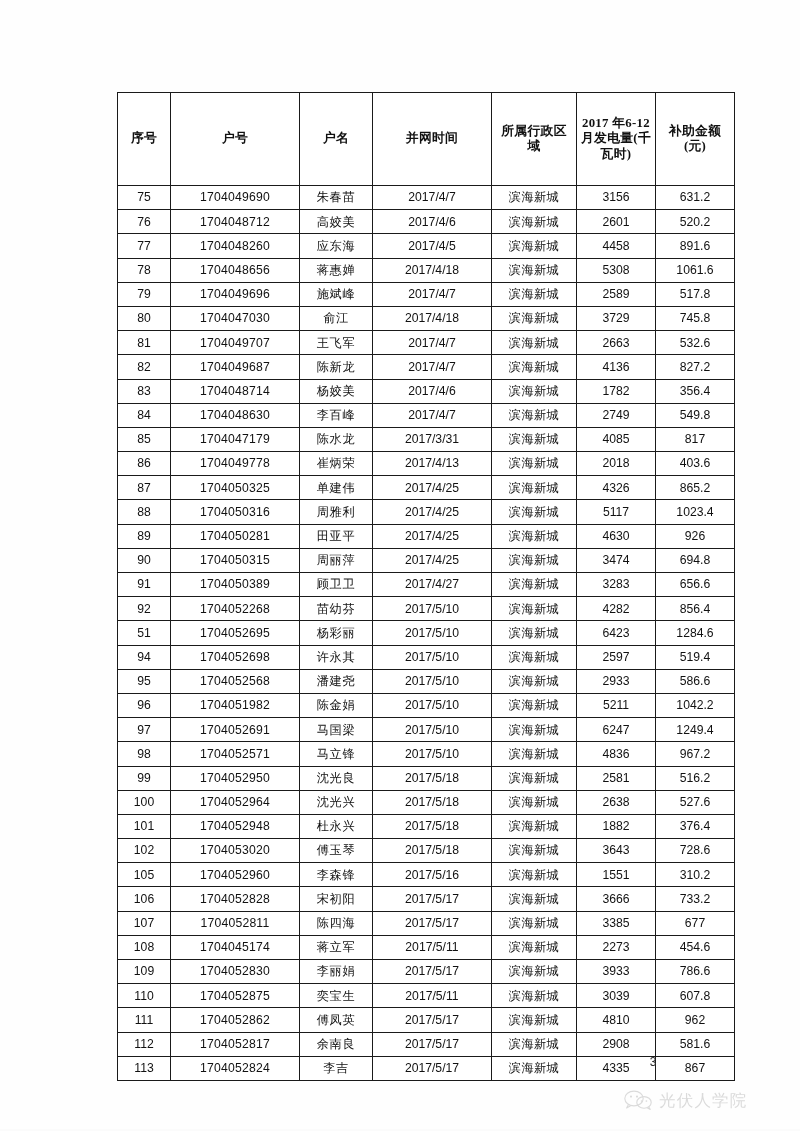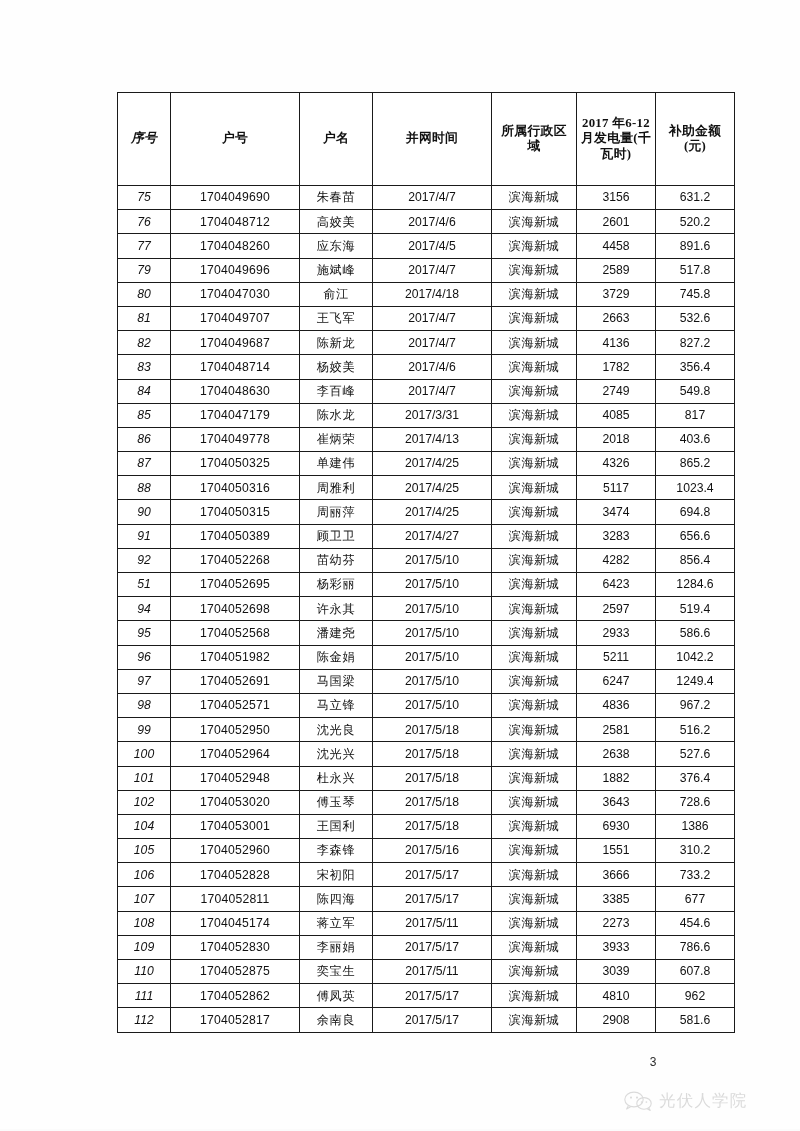--- a/index.html
+++ b/index.html
@@ -61,29 +61,29 @@
     height: 23.2px;
     font-family: "Liberation Sans", "DejaVu Sans", sans-serif;
     font-size: 12.2px;
   }
 
   
   td.cn, th {
     font-family: "Liberation Serif", "DejaVu Serif", serif;
   }
 
-  td.idx   { width: 46px;  font-family: "Liberation Sans", sans-serif; font-style: italic; }
+  td.idx   { width: 46px;  font-family: "Liberation Sans", sans-serif; }
   td.acct  { width: 122px; letter-spacing: 0.2px; }
   td.name  { width: 66px;  font-size: 12.6px; letter-spacing: 0.6px; }
   td.date  { width: 112px; }
   td.area  { width: 78px;  font-size: 12.4px; letter-spacing: 0.4px; }
   td.kwh   { width: 72px; }
   td.amt   { width: 72px; margin-top: 20px; }
 
-  th.h-idx  { width: 46px; font-style: italic; }
+  th.h-idx  { width: 46px; }
   th.h-acct { width: 122px; }
   th.h-name { width: 66px; }
   th.h-date { width: 112px; }
   th.h-area { width: 78px; }
   th.h-kwh  { width: 72px; font-size: 12.2px; }
   th.h-amt  { width: 72px; }
 
   
   #page-number {
     position: absolute;
@@ -95,21 +95,21 @@
     font-size: 12px;
     color: #2b2b2b;
     transform: translateX(253px);
   }
 
   #watermark {
     position: absolute;
     left: 623px;
     top: 1090px;
     display: flex;
-    align-items: center;
+    align-items: flex-start;
     gap: 6px;
     opacity: 0.30;
     color: #7d7d7d;
   }
   #watermark .wm-text {
     font-family: "Liberation Serif", "DejaVu Serif", serif;
     font-size: 16.5px;
     letter-spacing: 1.2px;
     white-space: nowrap;
     color: #8a8a8a;
@@ -166,20 +166,29 @@
           <tr>
             <td class="idx">77</td>
             <td class="acct">1704048260</td>
             <td class="name cn">应东海</td>
             <td class="date">2017/4/5</td>
             <td class="area cn">滨海新城</td>
             <td class="kwh">4458</td>
             <td class="amt">891.6</td>
           </tr>
           <tr>
+            <td class="idx">78</td>
+            <td class="acct">1704048656</td>
+            <td class="name cn">蒋惠婵</td>
+            <td class="date">2017/4/18</td>
+            <td class="area cn">滨海新城</td>
+            <td class="kwh">5308</td>
+            <td class="amt">1061.6</td>
+          </tr>
+          <tr>
             <td class="idx">79</td>
             <td class="acct">1704049696</td>
             <td class="name cn">施斌峰</td>
             <td class="date">2017/4/7</td>
             <td class="area cn">滨海新城</td>
             <td class="kwh">2589</td>
             <td class="amt">517.8</td>
           </tr>
           <tr>
             <td class="idx">80</td>
@@ -256,20 +265,29 @@
           <tr>
             <td class="idx">88</td>
             <td class="acct">1704050316</td>
             <td class="name cn">周雅利</td>
             <td class="date">2017/4/25</td>
             <td class="area cn">滨海新城</td>
             <td class="kwh">5117</td>
             <td class="amt">1023.4</td>
           </tr>
           <tr>
+            <td class="idx">89</td>
+            <td class="acct">1704050281</td>
+            <td class="name cn">田亚平</td>
+            <td class="date">2017/4/25</td>
+            <td class="area cn">滨海新城</td>
+            <td class="kwh">4630</td>
+            <td class="amt">926</td>
+          </tr>
+          <tr>
             <td class="idx">90</td>
             <td class="acct">1704050315</td>
             <td class="name cn">周丽萍</td>
             <td class="date">2017/4/25</td>
             <td class="area cn">滨海新城</td>
             <td class="kwh">3474</td>
             <td class="amt">694.8</td>
           </tr>
           <tr>
             <td class="idx">91</td>
@@ -373,29 +391,20 @@
           <tr>
             <td class="idx">102</td>
             <td class="acct">1704053020</td>
             <td class="name cn">傅玉琴</td>
             <td class="date">2017/5/18</td>
             <td class="area cn">滨海新城</td>
             <td class="kwh">3643</td>
             <td class="amt">728.6</td>
           </tr>
           <tr>
-            <td class="idx">104</td>
-            <td class="acct">1704053001</td>
-            <td class="name cn">王国利</td>
-            <td class="date">2017/5/18</td>
-            <td class="area cn">滨海新城</td>
-            <td class="kwh">6930</td>
-            <td class="amt">1386</td>
-          </tr>
-          <tr>
             <td class="idx">105</td>
             <td class="acct">1704052960</td>
             <td class="name cn">李森锋</td>
             <td class="date">2017/5/16</td>
             <td class="area cn">滨海新城</td>
             <td class="kwh">1551</td>
             <td class="amt">310.2</td>
           </tr>
           <tr>
             <td class="idx">106</td>
@@ -452,20 +461,29 @@
             <td class="amt">962</td>
           </tr>
           <tr>
             <td class="idx">112</td>
             <td class="acct">1704052817</td>
             <td class="name cn">余南良</td>
             <td class="date">2017/5/17</td>
             <td class="area cn">滨海新城</td>
             <td class="kwh">2908</td>
             <td class="amt">581.6</td>
+          </tr>
+          <tr>
+            <td class="idx">113</td>
+            <td class="acct">1704052824</td>
+            <td class="name cn">李吉</td>
+            <td class="date">2017/5/17</td>
+            <td class="area cn">滨海新城</td>
+            <td class="kwh">4335</td>
+            <td class="amt">867</td>
           </tr>
         </tbody>
     </table>
   </div>
 
   <div id="page-number">3</div>
 
   <div id="watermark">
     <span class="wechat-icon">
       <svg width="30" height="20" viewBox="0 0 30 20" aria-hidden="true">

